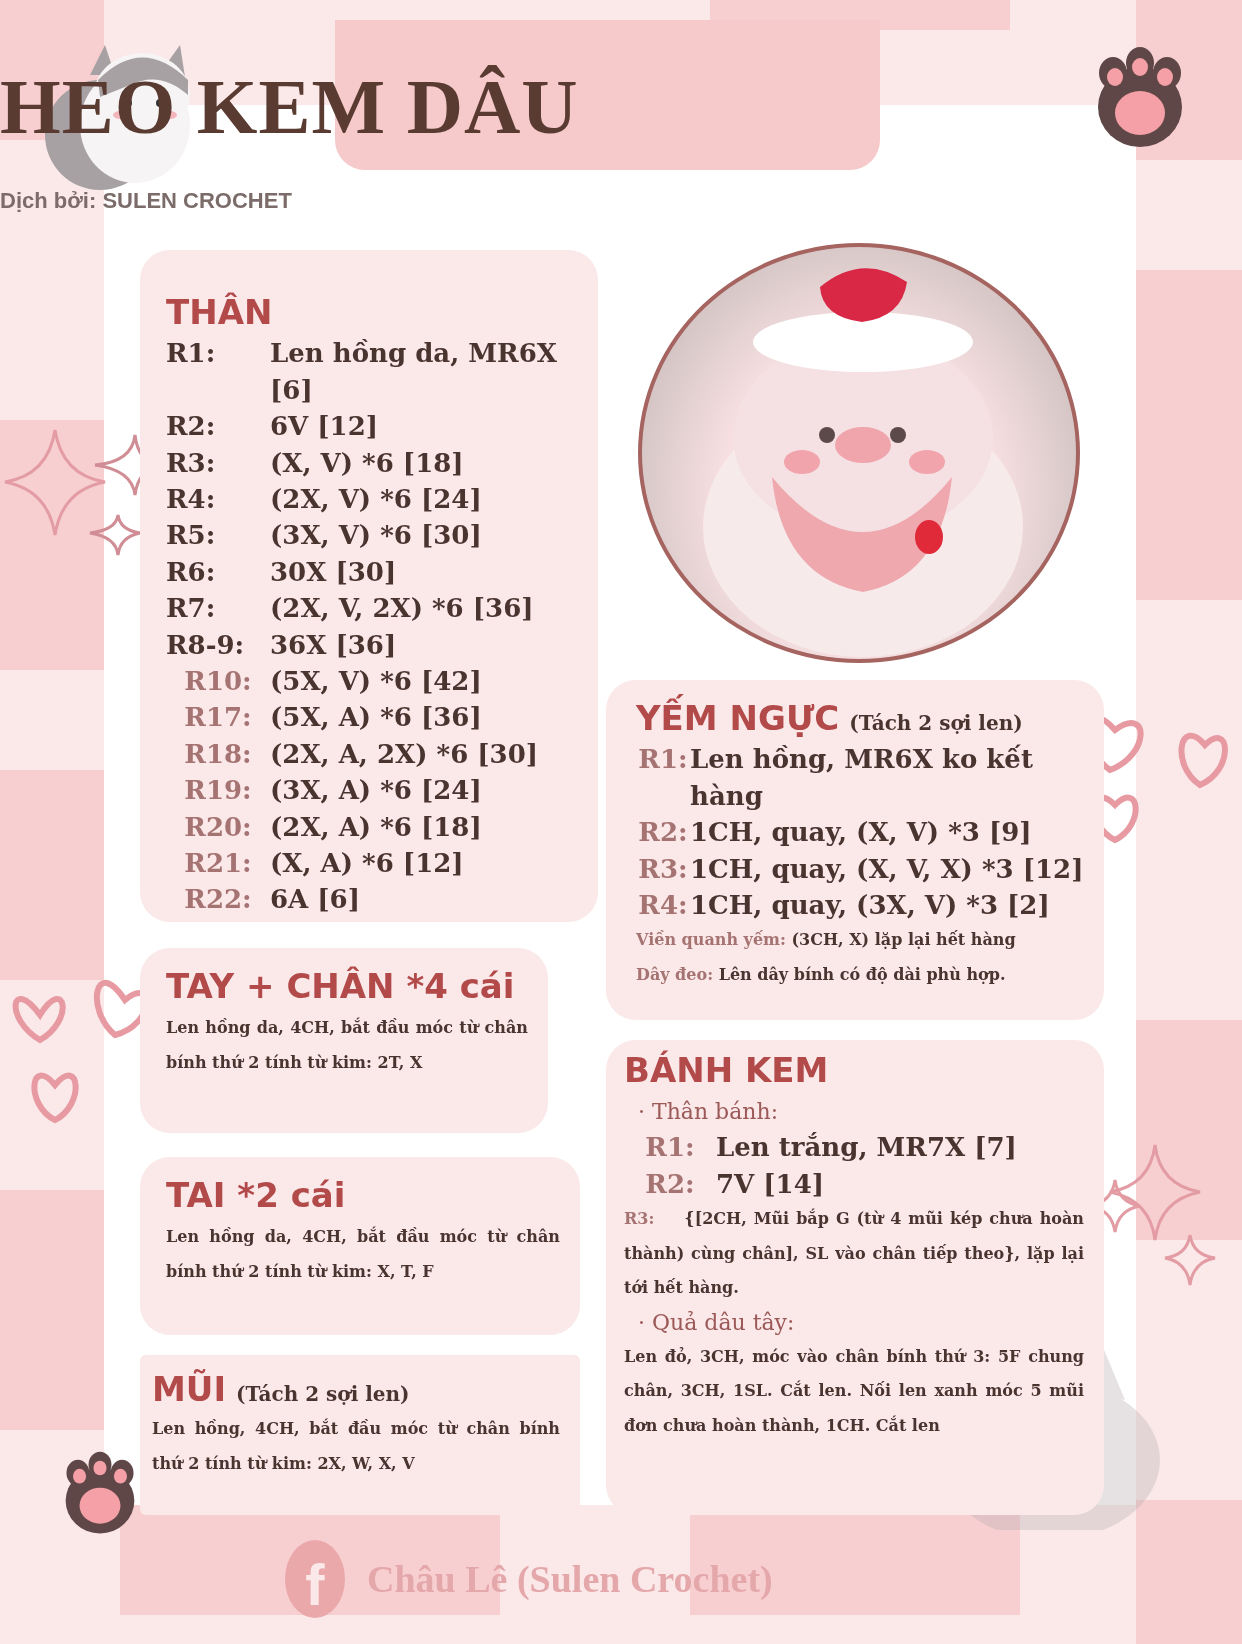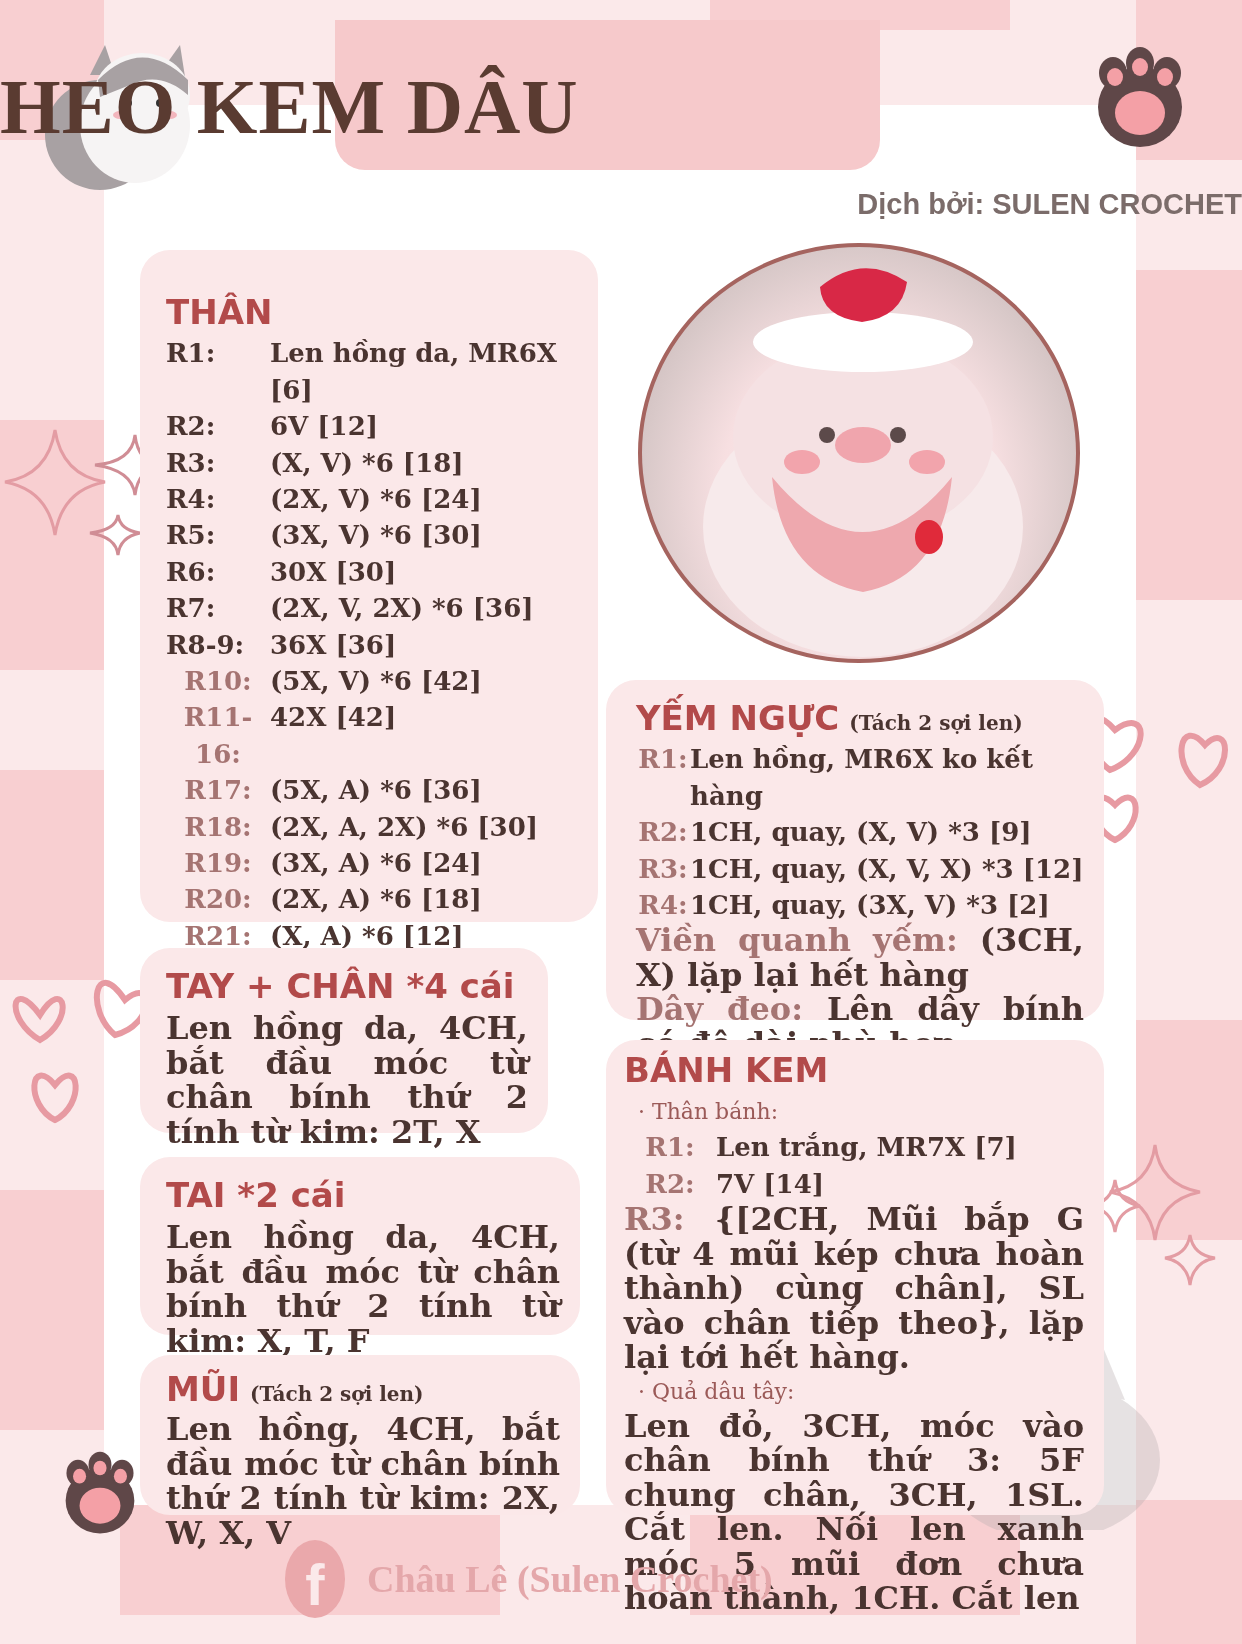--- a/index.html
+++ b/index.html
@@ -20,41 +20,41 @@
   .title-band {
     position: absolute; left: 335px; top: 20px; width: 545px; height: 150px;
     background: #f6c9cb; border-radius: 0 0 30px 30px;
   }
   .title {
     position: absolute; left: 0; top: 62px; width: 1242px; text-align: left;
     font-family: "Liberation Serif", serif; font-weight: bold;
     font-size: 78px; color: #5a3b31; letter-spacing: 1px;
   }
   .subtitle {
-    position: absolute; left: 0; top: 188px; width: 1242px; text-align: right;
+    position: absolute; left: 0; top: 188px; width: 1242px; text-align: left;
     font-family: "Liberation Sans", sans-serif; font-weight: bold;
-    font-size: 29px; color: #7b6c6a;
+    font-size: 22px; color: #7b6c6a;
   }
   .card {
     position: absolute; background: #fbe8e9; border-radius: 30px;
   }
   .card h2 {
     font-family: "DejaVu Sans", sans-serif; font-weight: bold;
     color: #b24a4a; font-size: 34px; line-height: 1.1; letter-spacing: 0px;
   }
   .card h2 .note {
     font-family: "DejaVu Serif", serif; font-weight: bold;
     font-size: 20px; color: #4a3430; margin-left: 10px;
   }
   .rows { margin-top: 4px; }
   .row { display: flex; font-weight: bold; font-size: 26px; line-height: 36.4px; }
   .row .lbl { width: 104px; color: #4a3430; flex: none; }
   .row .lbl.soft { color: #a57472; }
   .row .val { color: #4a3430; }
-  .para { font-weight: bold; font-size: 32px; line-height: 34.5px; text-align: justify; color: #4a3430; }
+  .para { font-weight: bold; font-size: 16px; line-height: 34.5px; text-align: justify; color: #4a3430; }
   .soft { color: #a57472; text-align: center; }
   .bullet { font-weight: normal; font-size: 22px; line-height: 34px; color: #9b5a58; padding-left: 14px; }
   .photo {
     position: absolute; left: 638px; top: 243px; width: 442px; height: 420px;
     border-radius: 50%; border: 4px solid #a5645f;
     background: radial-gradient(ellipse at 50% 60%, #fbeff0 0%, #f7dfe1 45%, #d9c9c9 70%, #b8a9a9 100%);
     overflow: hidden;
   }
   .footer {
     position: absolute; left: 285px; top: 1540px; display: flex; align-items: center; gap: 22px;
@@ -187,24 +187,20 @@
       </div>
     <div class="row">
         <span class="lbl">R8-9:</span>
         <span class="val">36X  [36]</span>
       </div>
     <div class="row">
         <span class="lbl soft">R10:</span>
         <span class="val">(5X, V) *6  [42]</span>
       </div>
     <div class="row">
-        <span class="lbl soft">R11-16:</span>
-        <span class="val">42X  [42]</span>
-      </div>
-    <div class="row">
         <span class="lbl soft">R17:</span>
         <span class="val">(5X, A) *6  [36]</span>
       </div>
     <div class="row">
         <span class="lbl soft">R18:</span>
         <span class="val">(2X, A, 2X) *6  [30]</span>
       </div>
     <div class="row">
         <span class="lbl soft">R19:</span>
         <span class="val">(3X, A) *6  [24]</span>
@@ -227,21 +223,21 @@
 <div class="card" style="left:140px;top:948px;width:408px;height:185px;padding:20px 20px 0 26px;">
   <h2>TAY + CHÂN *4 cái</h2>
   <div class="para" style="margin-top:6px;">Len hồng da, 4CH, bắt đầu móc từ chân bính thứ 2 tính từ kim:  2T, X</div>
 </div>
 
 <div class="card" style="left:140px;top:1157px;width:440px;height:178px;padding:20px 20px 0 26px;">
   <h2>TAI *2 cái</h2>
   <div class="para" style="margin-top:6px;">Len hồng da, 4CH, bắt đầu móc từ chân bính thứ 2 tính từ kim: X, T, F</div>
 </div>
 
-<div class="card" style="left:140px;top:1355px;width:440px;height:160px;padding:16px 20px 0 26px;">
+<div class="card" style="left:140px;top:1355px;width:440px;height:160px;padding:16px 20px 0 12px;border-radius:6px;">
   <h2><span>MŨI</span><span class="note">(Tách 2 sợi len)</span></h2>
   <div class="para" style="margin-top:4px;">Len hồng, 4CH, bắt đầu móc từ chân bính thứ 2 tính từ kim: 2X, W, X, V</div>
 </div>
 
 <div class="photo">
   <svg width="442" height="420" viewBox="0 0 442 420">
     <ellipse cx="221" cy="280" rx="160" ry="130" fill="#f7eaeb"></ellipse>
     <ellipse cx="221" cy="190" rx="130" ry="100" fill="#f5e1e3"></ellipse>
     <path d="M130 230 Q221 340 310 230 Q300 330 221 345 Q140 330 130 230Z" fill="#eea8ae"></path>
     <ellipse cx="221" cy="95" rx="110" ry="30" fill="#ffffff"></ellipse>

